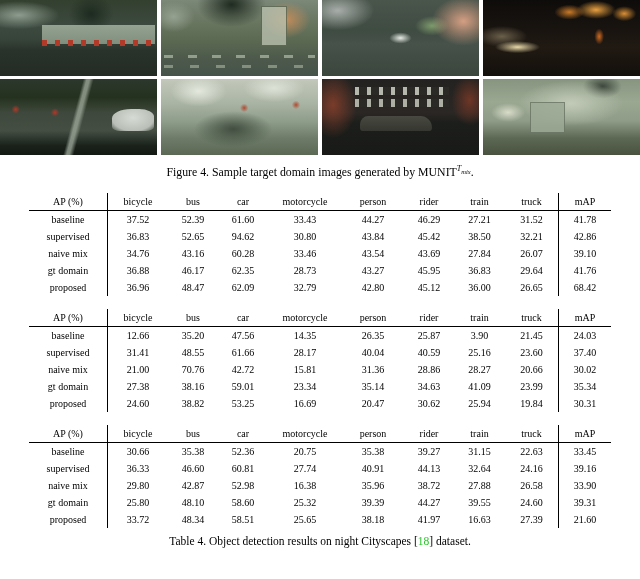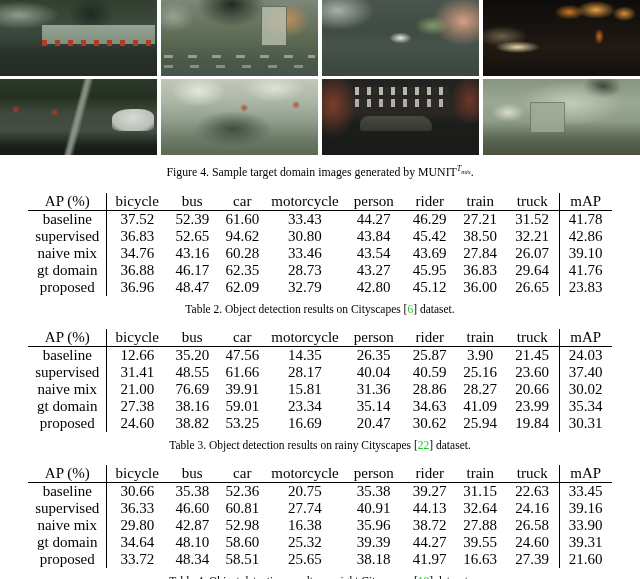--- a/index.html
+++ b/index.html
@@ -112,21 +112,21 @@
     margin-top:6px; text-align:center; font-size:11.8px; line-height:15px;
   }
   .fig-caption sup { font-size:8px; }
   .fig-caption sup i { font-style:italic; }
   .fig-caption sup sub { font-size:6.5px; font-style:italic; }
 
   .table-caption { margin-top:6px; text-align:center; font-size:11.5px; line-height:14px; }
   .cite { cursor:pointer; }
 
   
-  .results-table { border-collapse:collapse; margin:13px auto 0; font-size:15px; }
+  .results-table { border-collapse:collapse; margin:13px auto 0; font-size:10px; }
   .results-table th, .results-table td {
     font-weight:normal; text-align:center; padding:0 4px;
     height:17px; line-height:17px; white-space:nowrap;
   }
   .results-table th:nth-child(1),  .results-table td:nth-child(1)  { width:70px; border-right:1px solid #000; }
   .results-table th:nth-child(2),  .results-table td:nth-child(2)  { width:52px; }
   .results-table th:nth-child(3),  .results-table td:nth-child(3)  { width:42px; }
   .results-table th:nth-child(4),  .results-table td:nth-child(4)  { width:42px; }
   .results-table th:nth-child(5),  .results-table td:nth-child(5)  { width:66px; }
   .results-table th:nth-child(6),  .results-table td:nth-child(6)  { width:54px; }
@@ -223,27 +223,24 @@
         <tr>
           <td>proposed</td>
           <td>36.96</td>
           <td>48.47</td>
           <td>62.09</td>
           <td>32.79</td>
           <td>42.80</td>
           <td>45.12</td>
           <td>36.00</td>
           <td>26.65</td>
-          <td>23.83</td>
+          <td>68.42</td>
         </tr>
       </tbody>
     </table>
-  <div class="table-caption">
-    <span>Table 2. Object detection results on Cityscapes [</span><span class="cite" style="color: rgb(38, 196, 38);">6</span><span>] dataset.</span>
-  </div>
 
   <table class="results-table">
       <thead>
         <tr>
           <th>AP (%)</th>
           <th>bicycle</th>
           <th>bus</th>
           <th>car</th>
           <th>motorcycle</th>
           <th>person</th>
@@ -274,22 +271,22 @@
           <td>28.17</td>
           <td>40.04</td>
           <td>40.59</td>
           <td>25.16</td>
           <td>23.60</td>
           <td>37.40</td>
         </tr>
         <tr>
           <td>naive mix</td>
           <td>21.00</td>
-          <td>76.69</td>
-          <td>39.91</td>
+          <td>70.76</td>
+          <td>42.72</td>
           <td>15.81</td>
           <td>31.36</td>
           <td>28.86</td>
           <td>28.27</td>
           <td>20.66</td>
           <td>30.02</td>
         </tr>
         <tr>
           <td>gt domain</td>
           <td>27.38</td>
@@ -309,23 +306,20 @@
           <td>53.25</td>
           <td>16.69</td>
           <td>20.47</td>
           <td>30.62</td>
           <td>25.94</td>
           <td>19.84</td>
           <td>30.31</td>
         </tr>
       </tbody>
     </table>
-  <div class="table-caption">
-    <span>Table 3. Object detection results on rainy Cityscapes [</span><span class="cite" style="color: rgb(38, 196, 38);">22</span><span>] dataset.</span>
-  </div>
 
   <table class="results-table">
       <thead>
         <tr>
           <th>AP (%)</th>
           <th>bicycle</th>
           <th>bus</th>
           <th>car</th>
           <th>motorcycle</th>
           <th>person</th>
@@ -367,21 +361,21 @@
           <td>52.98</td>
           <td>16.38</td>
           <td>35.96</td>
           <td>38.72</td>
           <td>27.88</td>
           <td>26.58</td>
           <td>33.90</td>
         </tr>
         <tr>
           <td>gt domain</td>
-          <td>34.64</td>
+          <td>25.80</td>
           <td>48.10</td>
           <td>58.60</td>
           <td>25.32</td>
           <td>39.39</td>
           <td>44.27</td>
           <td>39.55</td>
           <td>24.60</td>
           <td>39.31</td>
         </tr>
         <tr>

